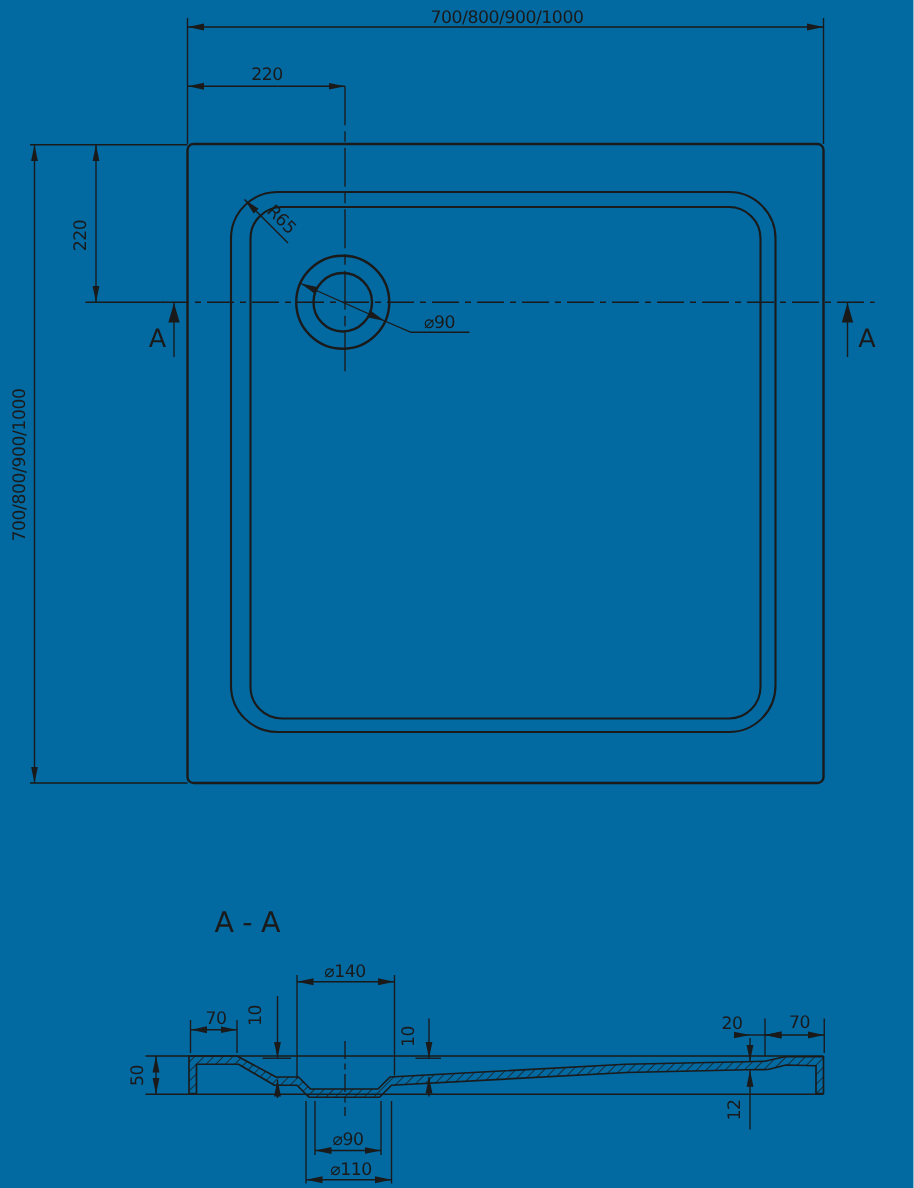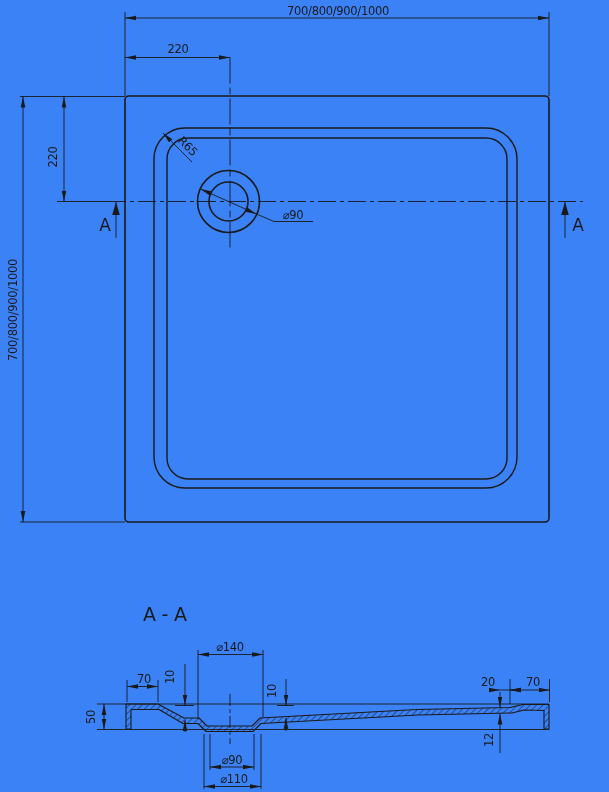--- a/index.html
+++ b/index.html
@@ -1,19 +1,19 @@
 <!DOCTYPE html>
 <html><head>
 <meta charset="utf-8">
 <style>
   html,body{margin:0;padding:0;background:#fff;}
   .sheet{
     position:relative;
     width:609px;height:792px;
-    background:#3b82f6;
+    background:#0369a1;
     font-family:"DejaVu Sans", sans-serif;
     overflow:hidden;
   }
   svg{display:block}
   text{
     fill:#1a1a1a;
     font-family:"DejaVu Sans", sans-serif;
     font-size:11.5px;
     letter-spacing:-0.3px;
   }

